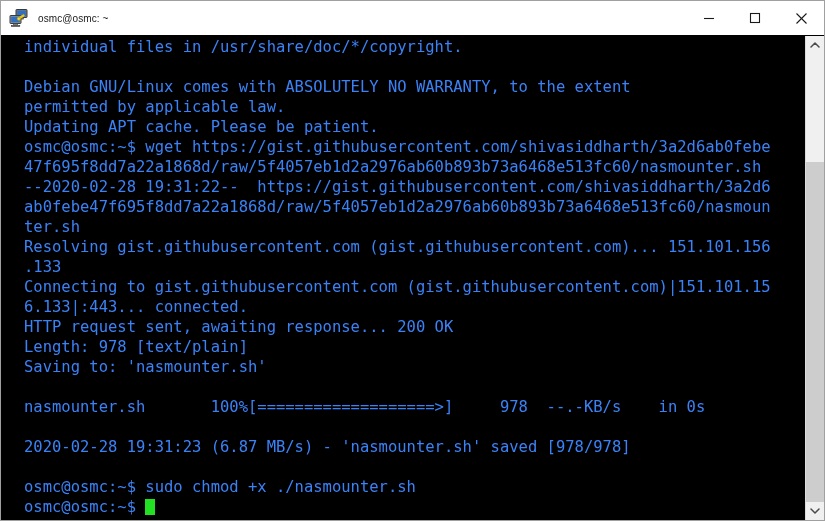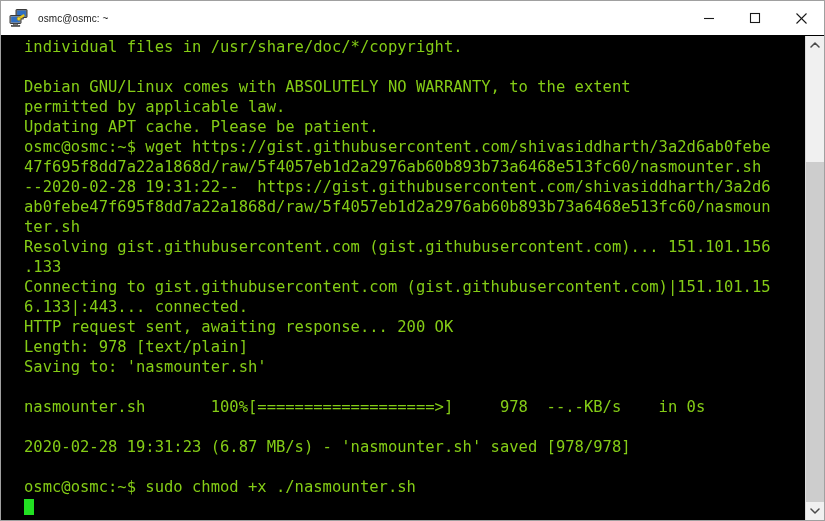--- a/index.html
+++ b/index.html
@@ -171,21 +171,21 @@
         <svg width="13" height="13" viewBox="0 0 13 13">
           <line x1="1.5" y1="1.5" x2="11.5" y2="11.5" stroke="#1a1a1a" stroke-width="1.1"></line>
           <line x1="11.5" y1="1.5" x2="1.5" y2="11.5" stroke="#1a1a1a" stroke-width="1.1"></line>
         </svg>
       </button>
     </div>
   </div>
 
   <div id="body-area">
     <div id="terminal" style="background: rgb(0, 0, 0);">
-      <div id="screen" style="color: #84cc16; padding-left: 23px;"><span id="screen-lines">individual files in /usr/share/doc/*/copyright.
+      <div id="screen" style="color: #3b82f6; padding-left: 23px;"><span id="screen-lines">individual files in /usr/share/doc/*/copyright.
 
 Debian GNU/Linux comes with ABSOLUTELY NO WARRANTY, to the extent
 permitted by applicable law.
 Updating APT cache. Please be patient.
 osmc@osmc:~$ wget https://gist.githubusercontent.com/shivasiddharth/3a2d6ab0febe
 47f695f8dd7a22a1868d/raw/5f4057eb1d2a2976ab60b893b73a6468e513fc60/nasmounter.sh
 --2020-02-28 19:31:22--  https://gist.githubusercontent.com/shivasiddharth/3a2d6
 ab0febe47f695f8dd7a22a1868d/raw/5f4057eb1d2a2976ab60b893b73a6468e513fc60/nasmoun
 ter.sh
 Resolving gist.githubusercontent.com (gist.githubusercontent.com)... 151.101.156
@@ -194,21 +194,21 @@
 6.133|:443... connected.
 HTTP request sent, awaiting response... 200 OK
 Length: 978 [text/plain]
 Saving to: 'nasmounter.sh'
 
 nasmounter.sh       100%[===================&gt;]     978  --.-KB/s    in 0s
 
 2020-02-28 19:31:23 (6.87 MB/s) - 'nasmounter.sh' saved [978/978]
 
 osmc@osmc:~$ sudo chmod +x ./nasmounter.sh
-</span><span class="cursor" style="background: rgb(34, 224, 34);"></span></div>
+</span><span id="screen-last">osmc@osmc:~$ </span><span class="cursor" style="background: rgb(34, 224, 34);"></span></div>
     </div>
 
     <div id="scrollbar" style="background: rgb(240, 240, 240);">
       <div class="sb-arrow">
         <svg width="10" height="8" viewBox="0 0 10 8">
           <path d="M1 6 L5 2 L9 6" fill="none" stroke="#4a4a4a" stroke-width="1.5" stroke-linecap="round" stroke-linejoin="round"></path>
         </svg>
       </div>
       <div id="sb-track">
         <div id="sb-thumb" style="top: 24%; height: 76%; background: rgb(205, 205, 205);"></div>

